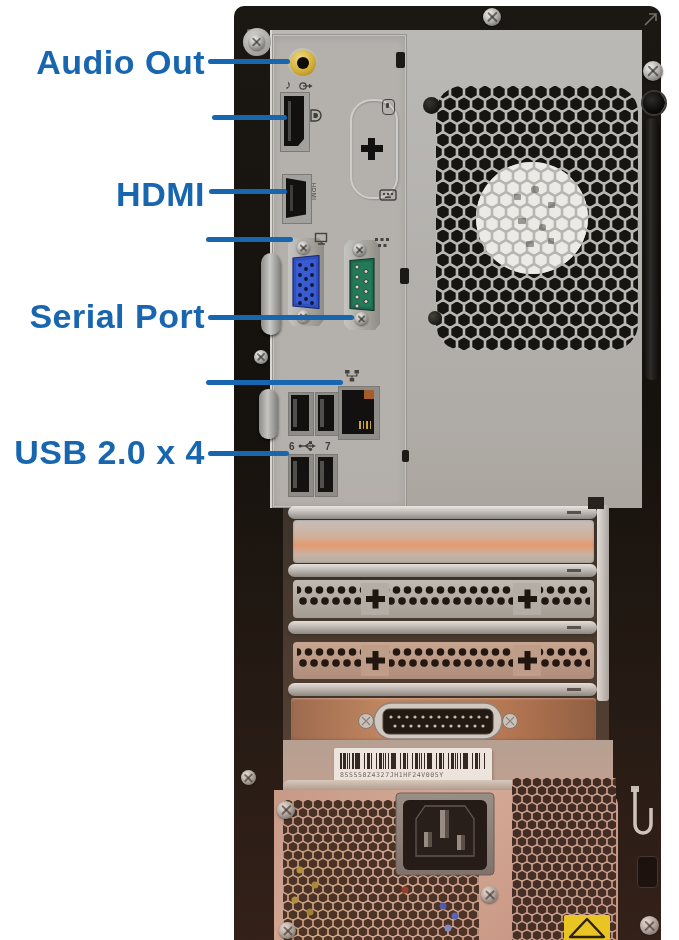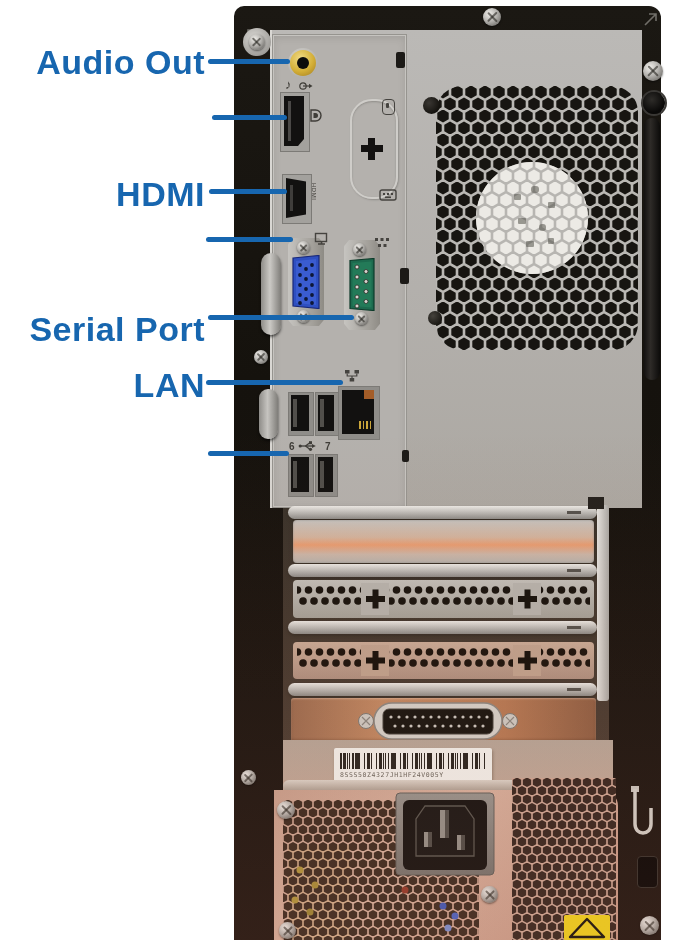--- a/index.html
+++ b/index.html
@@ -404,22 +404,22 @@
     <rect x="7" y="0" width="8" height="6" fill="#c9c6c0"></rect>
     <path d="M11 3 V38 C11 50 27 50 27 38 V22" stroke="#d2cfc9" stroke-width="3.5" fill="none"></path>
   </svg>
   <div class="abs" style="left:637px;top:856px;width:19px;height:30px;background:#060505;border:1px solid #34302c;border-radius:4px;"></div>
   <div class="screw" style="left:640px;top:916px;width:19px;height:19px;"></div>
 
   <div class="abs" style="left:234px;top:430px;width:427px;height:510px;background:linear-gradient(180deg,rgba(150,80,50,0) 0%,rgba(150,80,50,0.08) 40%,rgba(190,110,80,0.14) 100%);pointer-events:none;"></div>
 
   <div class="co-label" style="right:474px;top:42px;">Audio Out</div>
   <div class="co-label" style="right:474px;top:174px;">HDMI</div>
-  <div class="co-label" style="right:474px;top:309px;">Serial Port</div>
-  <div class="co-label" style="right:474px;top:365px;">LAN</div>
+  <div class="co-label" style="right:474px;top:296px;">Serial Port</div>
+  <div class="co-label" style="right:474px;top:432px;">USB 2.0 x 4</div>
 
   <div class="co-line" style="left:208px;top:59px;width:82px;"></div>
   <div class="co-line" style="left:212px;top:115px;width:75px;"></div>
   <div class="co-line" style="left:209px;top:189px;width:78px;"></div>
   <div class="co-line" style="left:206px;top:237px;width:87px;"></div>
   <div class="co-line" style="left:208px;top:315px;width:146px;"></div>
   <div class="co-line" style="left:206px;top:380px;width:137px;"></div>
   <div class="co-line" style="left:208px;top:451px;width:81px;"></div>
 
 </div>

